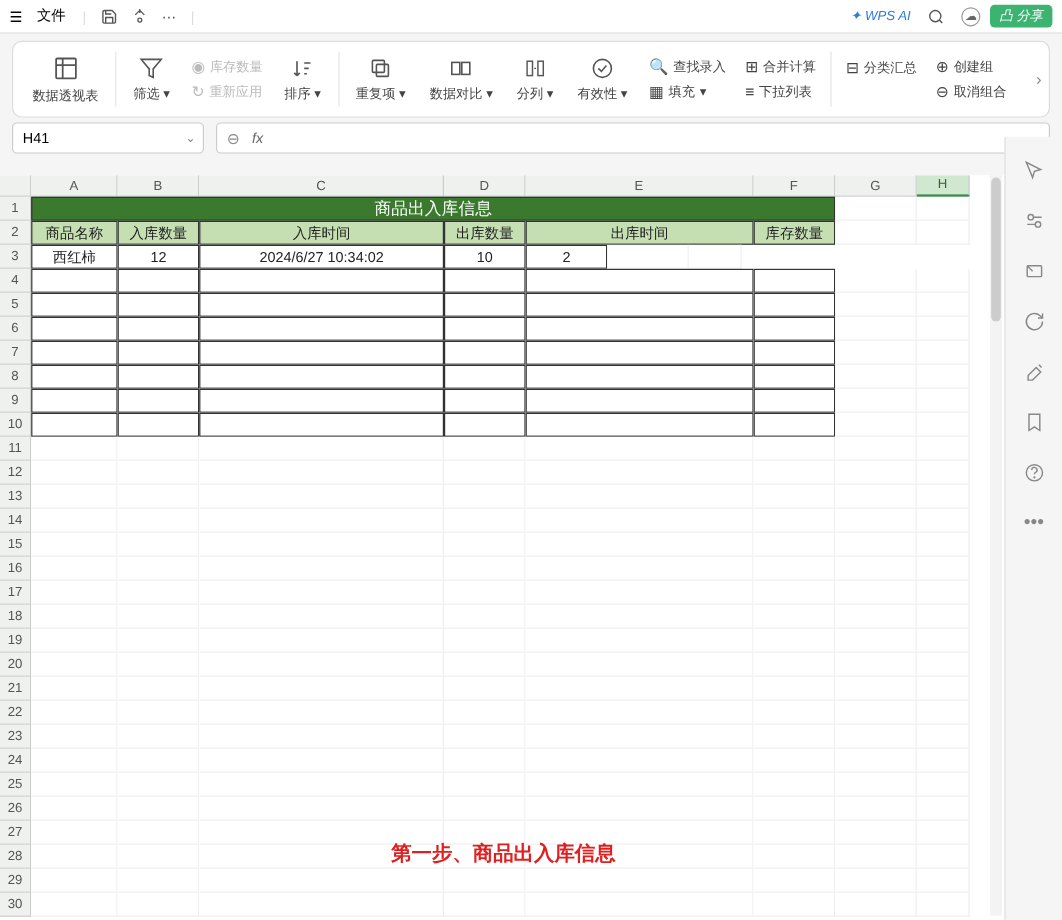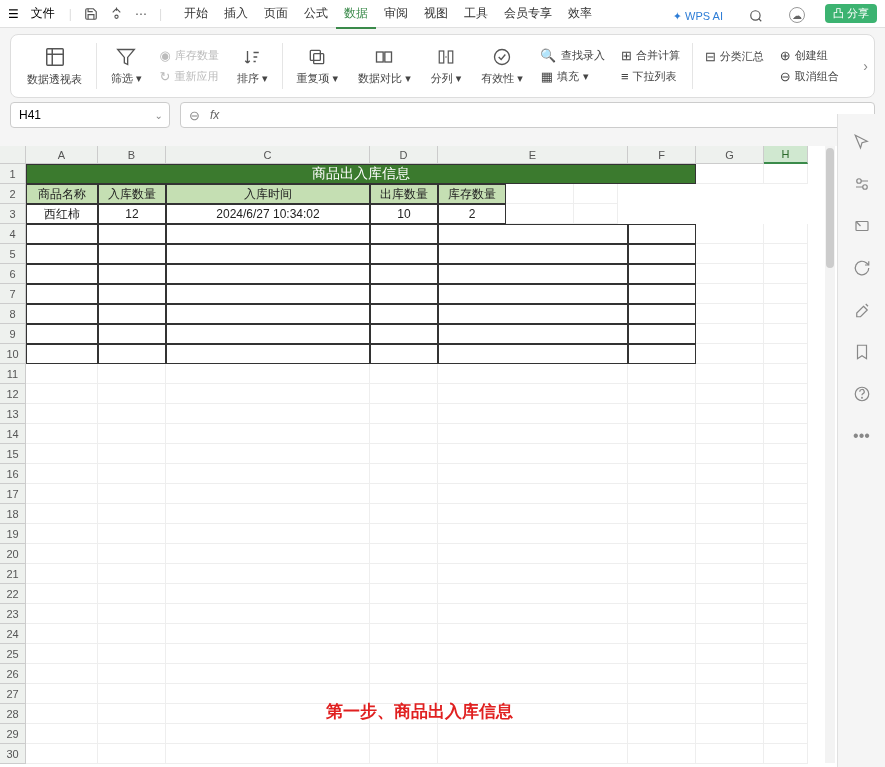--- a/index.html
+++ b/index.html
@@ -6,21 +6,21 @@
 body { width: 885px; height: 767px; background: #f5f5f5; overflow: hidden; position: relative; }
 
 .titlebar { height: 28px; background: #fff; display: flex; align-items: center; padding: 0 8px; font-size: 12px; border-bottom: 1px solid #e0e0e0; }
 .titlebar .menu-icon { margin-right: 4px; }
 .titlebar .file-btn { padding: 0 8px; }
 .titlebar .sep { color: #ddd; margin: 0 6px; }
 .titlebar .icon-btn { padding: 0 6px; color: #555; cursor: pointer; }
 .titlebar .tabs { display: flex; margin-left: 8px; }
 .titlebar .tab { padding: 0 8px; color: #333; cursor: pointer; line-height: 28px; }
 .titlebar .tab.active { color: #3a8a4a; border-bottom: 2px solid #3a8a4a; }
-.titlebar .right { margin-left: auto; display: flex; align-items: flex-end; gap: 20px; }
+.titlebar .right { margin-left: auto; display: flex; align-items: center; gap: 8px; font-style: italic; }
 .titlebar .ai { color: #2e7dd6; font-size: 11px; font-weight: 500; }
 .titlebar .share-btn { background: #3cb371; color: #fff; padding: 2px 8px; border-radius: 4px; font-size: 11px; display: flex; align-items: center; gap: 3px; }
 .titlebar .cloud { width: 16px; height: 16px; border-radius: 50%; border: 1px solid #999; display: flex; align-items: center; justify-content: center; font-size: 10px; color: #666; }
 
 .ribbon { background: #fff; border: 1px solid #ddd; border-radius: 8px; margin: 6px 10px 4px 10px; padding: 8px 6px; display: flex; align-items: center; position: relative; }
 .ribbon-group { display: flex; flex-direction: column; align-items: center; padding: 0 10px; font-size: 11px; color: #444; }
 .ribbon-group .icon { font-size: 18px; margin-bottom: 4px; color: #555; }
 .ribbon-sep { width: 1px; height: 46px; background: #e5e5e5; margin: 0 4px; }
 .ribbon-col { display: flex; flex-direction: column; gap: 6px; font-size: 11px; color: #444; padding: 0 8px; }
 .ribbon-col .item { display: flex; align-items: center; gap: 4px; white-space: nowrap; }
@@ -78,32 +78,20 @@
       </svg>
   </span>
   <span class="icon-btn">
     <svg width="13" height="13" viewBox="0 0 24 24" fill="none" stroke="currentColor" stroke-width="2">
         <path d="M12 1v6M5 10l7-7 7 7"></path>
         <circle cx="12" cy="18" r="3"></circle>
       </svg>
   </span>
   <span class="icon-btn">⋯</span>
   <span class="sep">|</span>
-  <div class="tabs" id="main-tabs">
-      <span class="tab">开始</span>
-      <span class="tab">插入</span>
-      <span class="tab">页面</span>
-      <span class="tab">公式</span>
-      <span class="tab active">数据</span>
-      <span class="tab">审阅</span>
-      <span class="tab">视图</span>
-      <span class="tab">工具</span>
-      <span class="tab">会员专享</span>
-      <span class="tab">效率</span>
-    </div>
   <div class="right">
     <span class="ai">✦ <span>WPS AI</span></span>
     <span class="icon-btn">
       <svg width="14" height="14" viewBox="0 0 24 24" fill="none" stroke="currentColor" stroke-width="2">
           <circle cx="11" cy="11" r="8"></circle>
           <line x1="21" y1="21" x2="16.65" y2="16.65"></line>
         </svg>
     </span>
     <span class="cloud">☁</span>
     <span class="share-btn">
@@ -289,20 +277,21 @@
       <div class="row">
         <div class="cell b title" style="width: 670px; height: 20px;">商品出入库信息</div>
         <div class="cell " style="width: 68px;"></div>
         <div class="cell " style="width: 44px;"></div>
       </div>
       <div class="row">
         <div class="cell b hdr" style="width: 72px;">商品名称</div>
         <div class="cell b hdr" style="width: 68px;">入库数量</div>
         <div class="cell b hdr" style="width: 204px;">入库时间</div>
         <div class="cell b hdr" style="width: 68px;">出库数量</div>
+        <div class="cell b hdr" style="width: 190px;">出库时间</div>
         <div class="cell b hdr" style="width: 68px;">库存数量</div>
         <div class="cell " style="width: 68px;"></div>
         <div class="cell " style="width: 44px;"></div>
       </div>
       <div class="row">
         <div class="cell b" style="width: 72px;">西红柿</div>
         <div class="cell b" style="width: 68px;">12</div>
         <div class="cell b" style="width: 204px;">2024/6/27 10:34:02</div>
         <div class="cell b" style="width: 68px;">10</div>
         <div class="cell b" style="width: 68px;">2</div>

